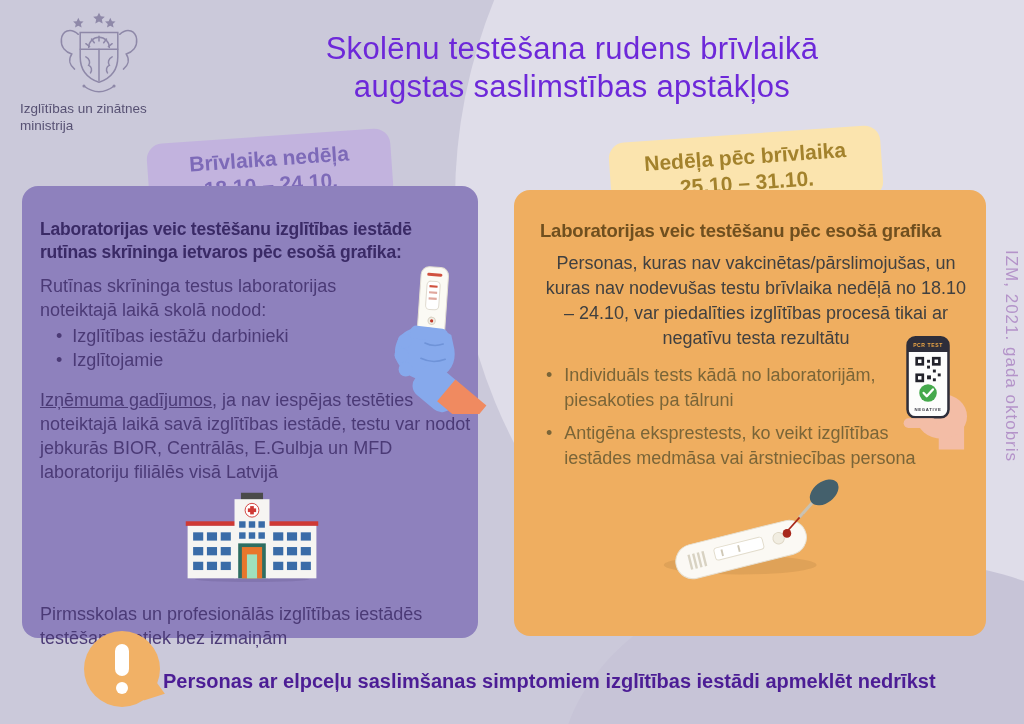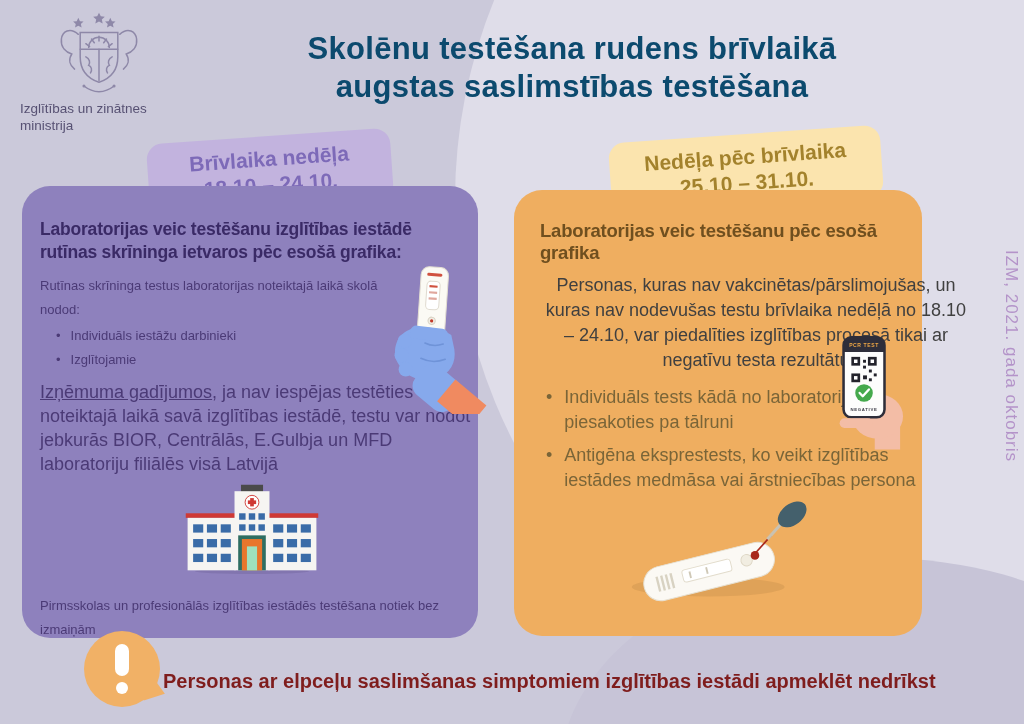--- a/index.html
+++ b/index.html
@@ -11,45 +11,45 @@
   .bg-light { position:absolute; left:455px; top:-330px; width:1060px; height:1060px;
               border-radius:50%; background:#dfdde9; }
   .bg-dark-ellipse { position:absolute; left:560px; top:558px; width:640px; height:430px;
               border-radius:50%; background:#c7c4d7; }
 
   
   .logo { position:absolute; left:52px; top:8px; }
   .ministry-label { position:absolute; left:20px; top:100px; width:156px; 
               font-size:13.5px; line-height:17px; color:#575173; }
   .title { position:absolute; left:232px; top:30px; width:680px; text-align:center;
-              font-size:31px; font-weight:bold; line-height:38px; color:#0c4a6e; letter-spacing:.3px; }
+              font-size:31px; font-weight:normal; line-height:38px; color:#6d28d9; letter-spacing:.3px; }
 
   
   .badge { position:absolute; border-radius:16px; text-align:center; font-weight:bold;
               font-size:21px; line-height:26px; padding:10px 12px; }
   .badge-left { left:148px; top:136px; width:244px; background:#c2b3de; color:#7d6ab8;
               transform:rotate(-4deg); }
   .badge-right { left:610px; top:134px; width:272px; background:#fbe4ae; color:#a3822c;
               transform:rotate(-4deg); }
 
   
-  .panel { position:absolute; border-radius:28px; }
+  .panel { position:absolute; border-radius:16px; }
   .panel-left { left:22px; top:186px; width:456px; height:452px; background:#8e81bd;
               padding:32px 14px 0 18px; }
-  .panel-right { left:514px; top:190px; width:408px; height:446px; background:#efae60;
+  .panel-right { left:514px; top:190px; width:472px; height:446px; background:#efae60;
               padding:30px 18px 0 26px; }
 
   .lp-heading { font-size:17.5px; font-weight:bold; line-height:23px; letter-spacing:-0.2px;
               color:#3a2a66; margin-bottom:10px; }
-  .lp-body, .lp-li, .lp-footer { font-size:13px; line-height:24px; color:#4b3a76; }
+  .lp-body, .lp-li, .lp-footer { font-size:18px; line-height:24px; color:#4b3a76; }
   .lp-intro { width:340px; }
   .lp-list { list-style:none; margin:2px 0 0 16px; }
   .lp-li { display:flex; }
   .lp-li .dot { margin-right:10px; }
-  .lp-exception { margin-top:8px; font-size:18px; line-height:24px; color:#4b3a76; width:432px; }
+  .lp-exception { margin-top:16px; font-size:18px; line-height:24px; color:#4b3a76; width:432px; }
   .lp-exception .u { text-decoration:underline; }
   .lp-hospital { text-align:center; margin-top:6px; }
   .lp-footer { margin-top:16px; }
 
   .rp-heading { font-size:18.5px; font-weight:bold; color:#6f4f1f; letter-spacing:-0.2px; }
   .rp-intro { margin-top:9px; font-size:18px; line-height:25px; color:#404040; width:432px;text-align:center; }
   .rp-tests-heading { margin-top:24px; font-size:18px; font-weight:bold; color:#6f4f1f; }
   .rp-list { list-style:none; margin:12px 0 0 6px; }
   .rp-li { display:flex; font-size:18px; line-height:25px; color:#7a6538; margin-bottom:8px; width:412px; }
   .rp-li .dot { margin-right:12px; }
@@ -63,21 +63,21 @@
               font-size:17px; letter-spacing:1px; color:#b493c9; }
 
   
   .bubble { position:absolute; left:84px; top:631px; width:76px; height:76px; border-radius:50%;
               background:#f1b166; }
   .bubble-tail { position:absolute; left:147px; top:680px; width:0; height:0;
               border:13px solid transparent; border-left:18px solid #f1b166; transform:rotate(18deg); }
   .excl-bar { position:absolute; left:31px; top:13px; width:14px; height:32px; border-radius:7px; background:#fff; }
   .excl-dot { position:absolute; left:32px; top:51px; width:12px; height:12px; border-radius:50%; background:#fff; }
   .warning-text { position:absolute; left:163px; top:670px; font-size:20px; font-weight:bold;
-              color:#7f1d1d; white-space:nowrap; }
+              color:#4c1d95; white-space:nowrap; }
 </style>
 </head>
 <body>
 
 <div class="poster">
 
   <div class="bg-light"></div>
   <div class="bg-dark-ellipse"></div>
 
   <svg class="logo" width="94" height="94" viewBox="0 0 100 100">
@@ -98,39 +98,39 @@
       <use href="#star" transform="translate(-17,6) scale(0.9)"></use>
       <use href="#star" transform="translate(17,6) scale(0.9)"></use>
       <circle cx="34" cy="83" r="1.6"></circle>
         <circle cx="66" cy="83" r="1.6"></circle>
     </g>
   </svg>
   <div class="ministry-label">Izglītības un zinātnes ministrija</div>
 
   <div class="title">
     <div>Skolēnu testēšana rudens brīvlaikā</div>
-    <div>augstas saslimstības testēšana</div>
+    <div>augstas saslimstības apstākļos</div>
   </div>
 
   <div class="badge badge-left">
     <div>Brīvlaika nedēļa</div>
     <div>18.10 – 24.10.</div>
   </div>
   <div class="badge badge-right">
     <div>Nedēļa pēc brīvlaika</div>
     <div>25.10 – 31.10.</div>
   </div>
 
   <div class="panel panel-left">
     <div class="lp-heading">Laboratorijas veic testēšanu izglītības iestādē rutīnas skrīninga ietvaros pēc esošā grafika:</div>
     <div class="lp-body lp-intro">Rutīnas skrīninga testus laboratorijas noteiktajā laikā skolā nodod:</div>
     <ul class="lp-list">
       <li class="lp-li">
         <span class="dot">•</span>
-        <span>Individuāls iestāžu darbinieki</span>
+        <span>Izglītības iestāžu darbinieki</span>
       </li>
       <li class="lp-li">
         <span class="dot">•</span>
         <span>Izglītojamie</span>
       </li>
     </ul>
     <div class="lp-exception">
       <span class="u">Izņēmuma gadījumos</span><span>, ja nav iespējas testēties noteiktajā laikā savā izglītības iestādē, testu var nodot jebkurās BIOR, Centrālās, E.Gulbja un MFD laboratoriju filiālēs visā Latvijā</span>
     </div>
 

